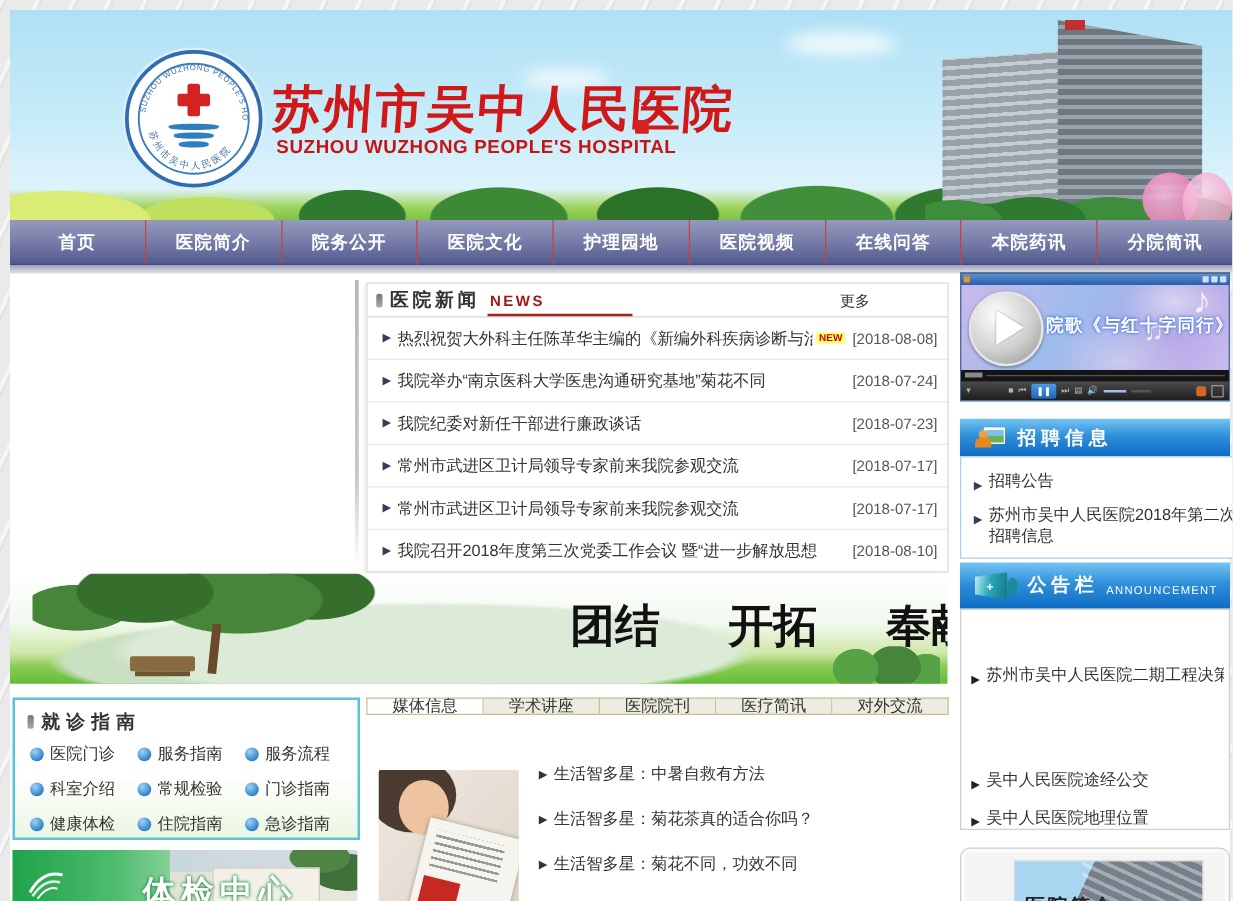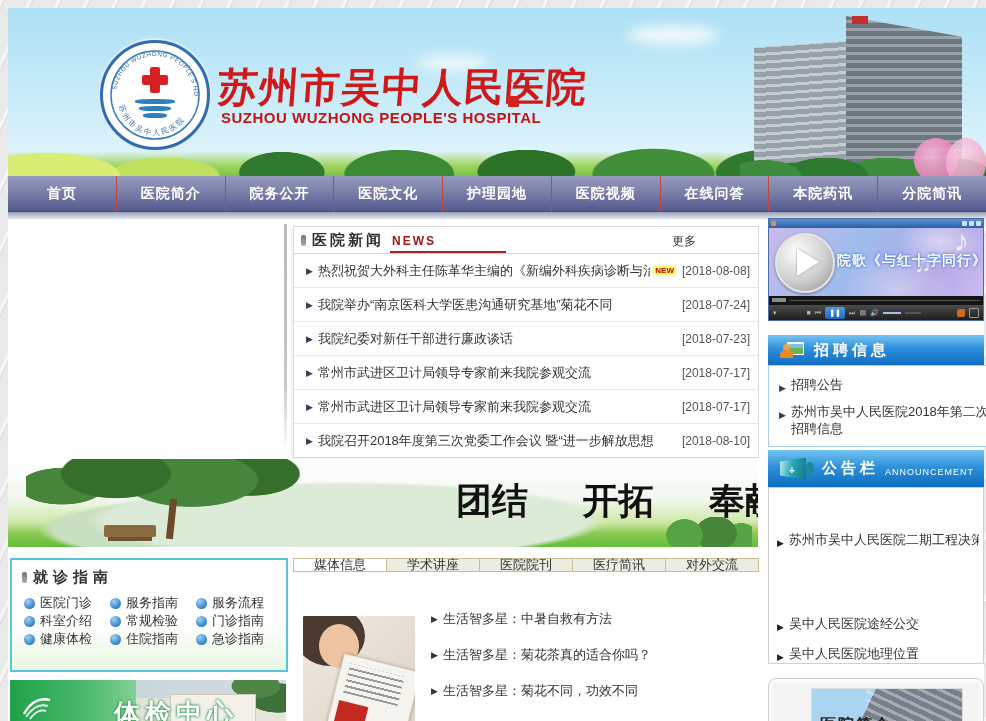--- a/index.html
+++ b/index.html
@@ -107,21 +107,21 @@
         radial-gradient(30px 26px at 25% 60%,#55a344 0 60%,transparent 62%),
         radial-gradient(34px 28px at 60% 55%,#47863a 0 60%,transparent 62%),
         radial-gradient(26px 22px at 88% 65%,#55a344 0 60%,transparent 62%);}
 
   
   .guide-box{left:10px;top:558px;width:274px;height:110px;border:2px solid #58c4d6;
       background:linear-gradient(#ffffff 0%,#ffffff 55%,#eaf6e2 100%);}
   .guide-head{position:absolute;left:10px;top:8px;display:flex;align-items:center;gap:6px;}
   .guide-title{font-size:15px;font-weight:bold;color:#333;letter-spacing:5px;}
   .guide-grid{position:absolute;left:12px;top:34px;right:4px;display:grid;
-      grid-template-columns:1fr 1fr 1fr;}
+      grid-template-columns:1fr 1fr 1fr;row-gap:10px;}
   .guide-item{display:flex;align-items:center;gap:5px;font-size:13px;color:#333;cursor:pointer;}
   .blue-dot{width:11px;height:11px;border-radius:50%;flex:0 0 auto;
       background:radial-gradient(circle at 35% 30%,#9ed2f5,#2a7cc8 75%);}
 
   
   .checkup{left:10px;top:680px;width:276px;height:60px;overflow:hidden;
       background:linear-gradient(90deg,#1ea24a 0%,#4fbc6e 30%,#9cd9a9 52%,#d7ecd4 62%,#e4e9dd 100%);}
   .checkup-photo{position:absolute;right:0;top:0;width:150px;height:60px;
       background:
         radial-gradient(40px 20px at 80% 10%,#3f7a35 0 60%,transparent 62%),

